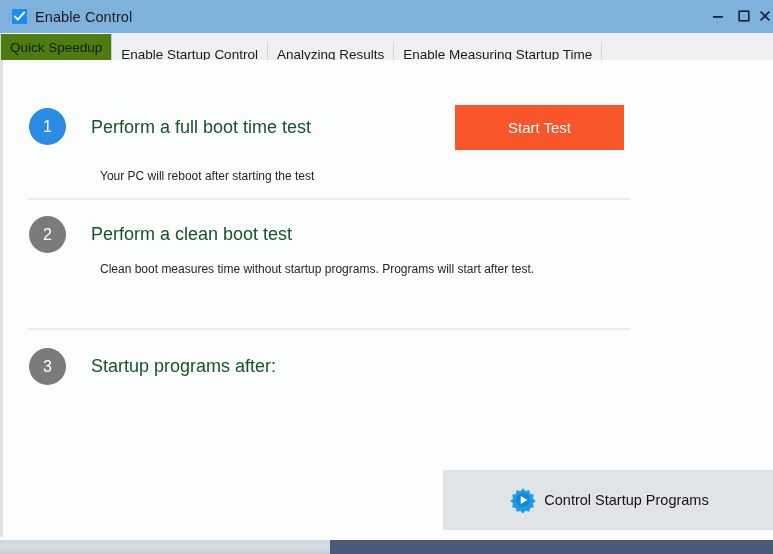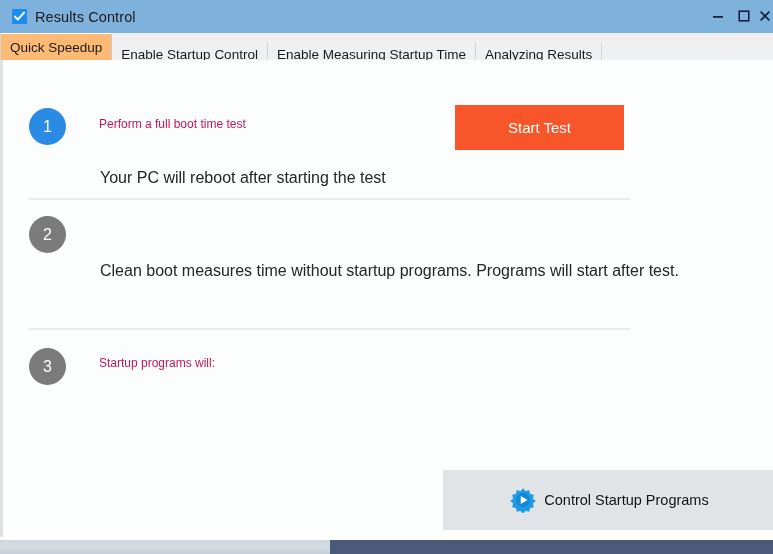--- a/index.html
+++ b/index.html
@@ -85,21 +85,21 @@
     padding: 0 9px;
     font-size: 13.5px;
     color: #1a1a1a;
     background: #eef0f1;
     border-right: 1px solid #d2d6d9;
     white-space: nowrap;
     box-sizing: border-box;
   }
   .tab:first-child { border-left: 1px solid #d2d6d9; }
   .tab.active {
-    background: #fdba74;
+    background: #4d7c0f;
     height: 27px;
     line-height: 27px;
     border-right: 1px solid #c8ccd0;
     border-top: 1px solid #ffffff;
   }
 
   
   .content {
     position: absolute;
     left: 0; top: 60px;
@@ -126,29 +126,29 @@
     display: flex;
     align-items: center;
     justify-content: center;
     font-family: "Liberation Sans", sans-serif;
   }
   .step-circle.blue { background: #2a8ae4; }
   .step-circle.grey { background: #7b7b7b; }
 
   .step-title {
     position: absolute;
-    left: 96px;
+    left: 88px;
+    font-size: 18px;
+    color: #14532d;
+    white-space: nowrap;
+  }
+  .step-sub {
+    position: absolute;
+    left: 97px;
     font-size: 12px;
-    color: #be185d;
-    white-space: nowrap;
-  }
-  .step-sub {
-    position: absolute;
-    left: 97px;
-    font-size: 16px;
     color: #262626;
     white-space: nowrap;
   }
 
   
   #step1 { top: 24px; height: 100px; }
   #step1 .step-circle { top: 24px; }
   #step1 .step-title { top: 33px; }
   #step1 .step-sub { top: 85px; }
 
@@ -289,21 +289,21 @@
 <body>
 
 <div id="app">
 
   <div class="titlebar">
     <span class="title-check">
       <svg width="13" height="13" viewBox="0 0 13 13">
         <path d="M2 6.6 L4.8 9.6 L11 2.6" stroke="#ffffff" stroke-width="2.1" fill="none" stroke-linecap="round" stroke-linejoin="round"></path>
       </svg>
     </span>
-    <span class="title-text">Results Control</span>
+    <span class="title-text">Enable Control</span>
 
     <div class="win-buttons">
       <span class="win-btn">
         <svg width="12" height="12" viewBox="0 0 12 12">
             <rect x="1" y="6" width="10" height="1.8" fill="#16233c"></rect>
           </svg>
       </span>
       <span class="win-btn">
         <svg width="12" height="12" viewBox="0 0 12 12">
             <rect x="1.2" y="1.2" width="9.6" height="9.6" fill="none" stroke="#16233c" stroke-width="1.6"></rect>
@@ -313,45 +313,46 @@
         <svg width="12" height="12" viewBox="0 0 12 12">
           <path d="M1.6 1.6 L10.4 10.4 M10.4 1.6 L1.6 10.4" stroke="#16233c" stroke-width="1.7" fill="none"></path>
         </svg>
       </span>
     </div>
   </div>
 
   <div class="tabstrip">
     <div class="tab active">Quick Speedup</div>
     <div class="tab">Enable Startup Control</div>
+    <div class="tab">Analyzing Results</div>
     <div class="tab">Enable Measuring Startup Time</div>
-    <div class="tab">Analyzing Results</div>
   </div>
 
   <div class="content">
 
     <div class="step" id="step1">
       <div class="step-circle blue">1</div>
       <div class="step-title">Perform a full boot time test</div>
       <div class="step-sub">Your PC will reboot after starting the test</div>
       <button class="start-test-btn">Start Test</button>
     </div>
 
     <div class="divider" id="div1"></div>
 
     <div class="step" id="step2">
       <div class="step-circle grey">2</div>
+      <div class="step-title">Perform a clean boot test</div>
       <div class="step-sub">Clean boot measures time without startup programs. Programs will start after test.</div>
     </div>
 
     <div class="divider" id="div2"></div>
 
     <div class="step" id="step3">
       <div class="step-circle grey">3</div>
-      <div class="step-title">Startup programs will:</div>
+      <div class="step-title">Startup programs after:</div>
     </div>
 
     <div class="bottom-panel">
       <div class="ctrl-btn">
         <svg class="gear-play-icon" viewBox="0 0 32 32">
           <path d="M16 1.5 l3.1 3.6 4.6 -1.3 1.0 4.7 4.7 1.0 -1.3 4.6 3.6 3.1 -3.6 3.1 1.3 4.6 -4.7 1.0 -1.0 4.7 -4.6 -1.3 -3.1 3.6 -3.1 -3.6 -4.6 1.3 -1.0 -4.7 -4.7 -1.0 1.3 -4.6 -3.6 -3.1 3.6 -3.1 -1.3 -4.6 4.7 -1.0 1.0 -4.7 4.6 1.3 z" fill="#1d9ae8"></path>
           <circle cx="16" cy="16" r="8.6" fill="#1488d8"></circle>
           <path d="M13.2 11.2 L21.6 16 L13.2 20.8 Z" fill="#ffffff"></path>
         </svg>
         <span class="ctrl-label">Control Startup Programs</span>

